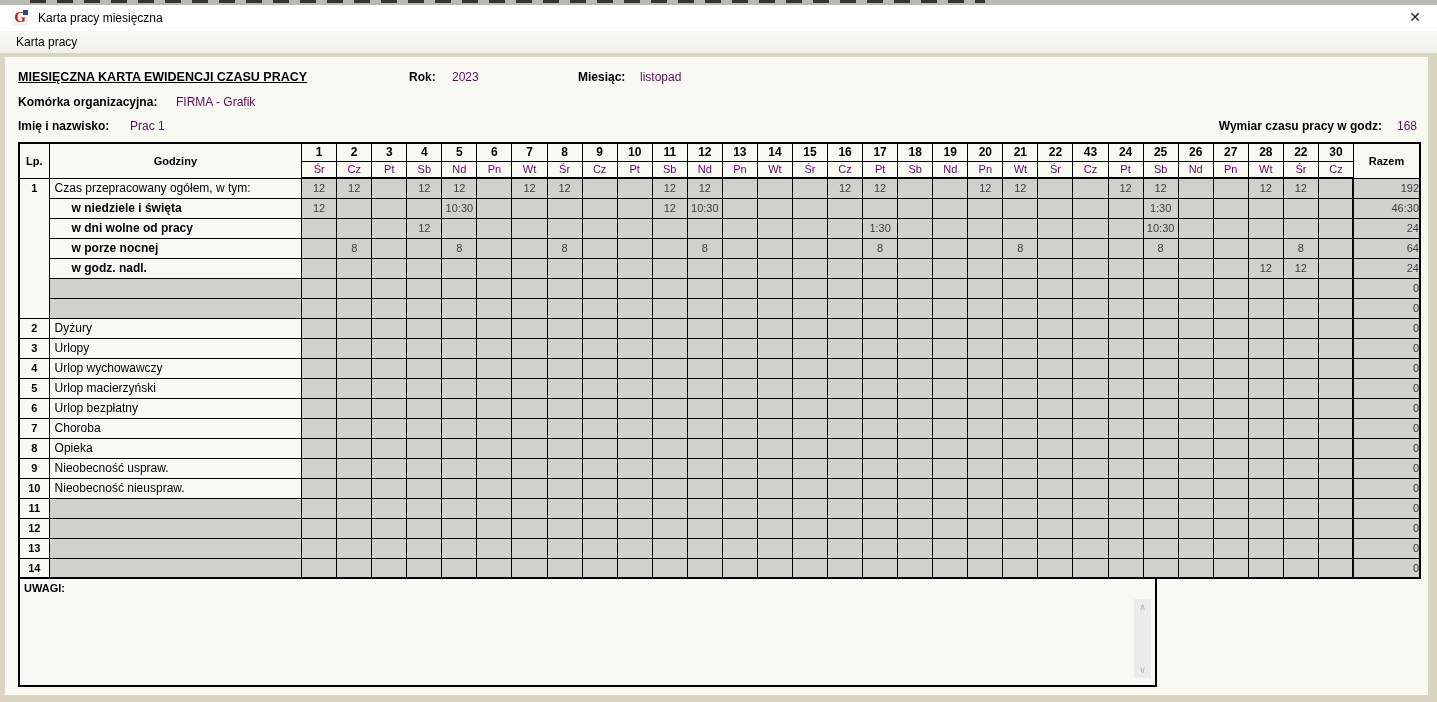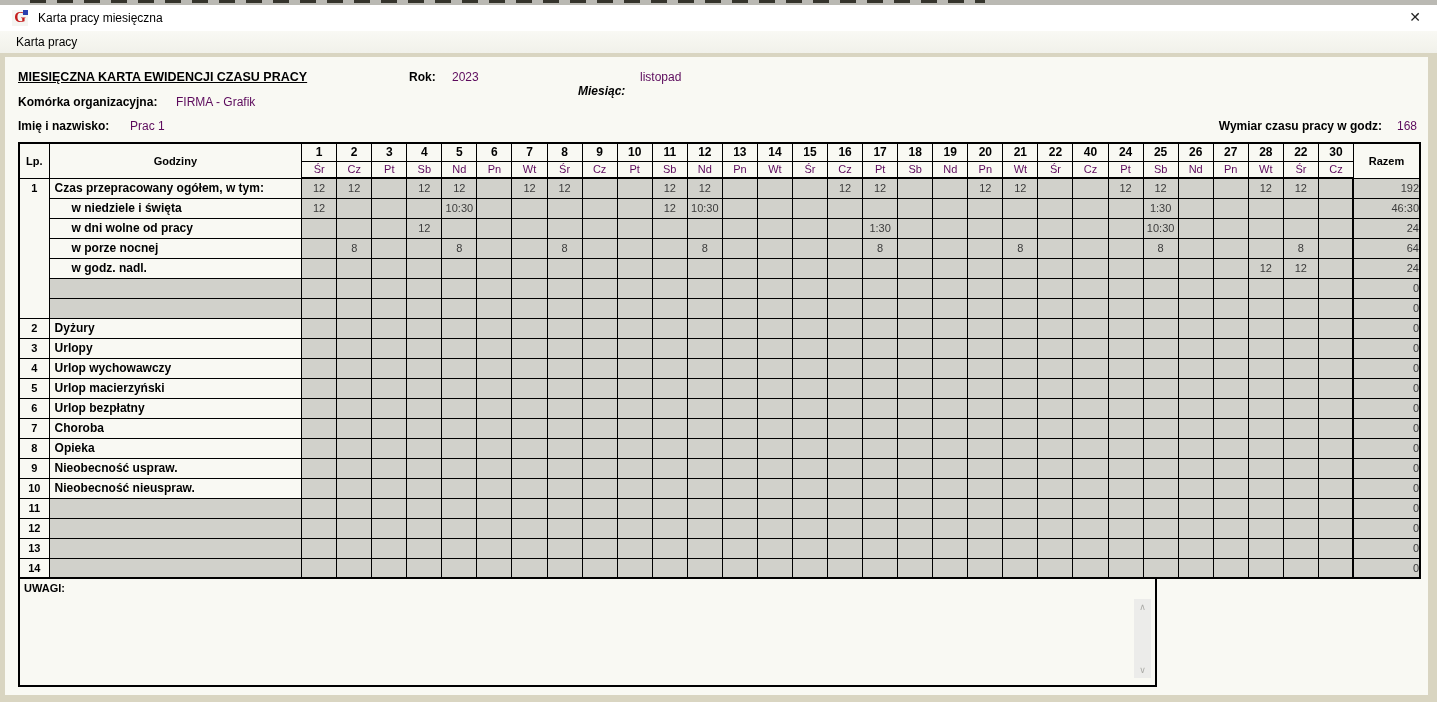--- a/index.html
+++ b/index.html
@@ -40,21 +40,21 @@
     box-sizing:border-box; height:20px; font-size:11px; }
   .grid thead th { background:transparent; }
   .lp-h, .label-h, .razem-h { font-size:12px; font-weight:bold; border-bottom:2px solid #000; text-align:center; }
   .razem-h { border-left:2px solid #000; }
   th.day-num { font-size:12px; font-weight:bold; text-align:center; height:18px; color:#000; }
   th.day-dow { font-size:11px; font-weight:normal; text-align:center; height:17px;
     color:var(--accent,#5c0a5c); border-bottom:2px solid #000; }
   td.lp { text-align:center; font-weight:bold; font-size:11px; }
   td.lp.span { vertical-align:top; padding-top:3px; }
   td.rowlabel { text-align:left; padding-left:5px; font-size:12px; color:#000; }
-  td.rowlabel.b { font-weight:bold; }
+  td.rowlabel.b { font-weight:normal; }
   td.rowlabel.ind { padding-left:22px;font-weight:bold; }
   td.rowlabel.gray { background:var(--gray,#d1d1cb); }
   td.day { background:var(--gray,#d1d1cb); text-align:center; color:#3b3b3b; }
   td.razem { background:var(--gray,#d1d1cb); text-align:right; color:#3b3b3b; border-left:2px solid #000; }
 
   .uwagi { position:relative; height:108px; border:2px solid #000; border-top:none;
     box-sizing:border-box; background:transparent; }
   .uwagi-label { position:absolute; left:4px; top:3px; font-size:11px; font-weight:bold; color:#000; }
   .vscroll { position:absolute; right:4px; top:20px; bottom:7px; width:17px; background:#ececе8;
     background:#ececе8; background-color:#ececе8; background-color:#ececE8; background-color:#ececc; background-color:#ececEA; }
@@ -85,21 +85,21 @@
   </div>
 
   <div class="divider"></div>
   <div class="frame-left"></div>
   <div class="frame-right"></div>
   <div class="frame-bottom"></div>
 
   <span class="doc-title">MIESIĘCZNA KARTA EWIDENCJI CZASU PRACY</span>
   <span class="h-label" style="left:409px; top:70px;">Rok:</span>
   <span class="h-value" style="left:452px; top:70px;">2023</span>
-  <span class="h-label" style="left:578px; top:84px;font-style:italic;">Miesiąc:</span>
+  <span class="h-label" style="left:578px; top:70px;">Miesiąc:</span>
   <span class="h-value" style="left:640px; top:70px;">listopad</span>
   <span class="h-label" style="left:18px; top:95px;">Komórka organizacyjna:</span>
   <span class="h-value" style="left:176px; top:95px;">FIRMA - Grafik</span>
   <span class="h-label" style="left:18px; top:119px;">Imię i nazwisko:</span>
   <span class="h-value" style="left:130px; top:119px;">Prac 1</span>
   <span class="h-label" style="right:55px; top:119px;">Wymiar czasu pracy w godz:</span>
   <span class="h-value" style="left:1397px; top:119px;">168</span>
 
   <div id="report">
     <table class="grid">
@@ -157,21 +157,21 @@
             <th class="day-num">13</th>
             <th class="day-num">14</th>
             <th class="day-num">15</th>
             <th class="day-num">16</th>
             <th class="day-num">17</th>
             <th class="day-num">18</th>
             <th class="day-num">19</th>
             <th class="day-num">20</th>
             <th class="day-num">21</th>
             <th class="day-num">22</th>
-            <th class="day-num">40</th>
+            <th class="day-num">43</th>
             <th class="day-num">24</th>
             <th class="day-num">25</th>
             <th class="day-num">26</th>
             <th class="day-num">27</th>
             <th class="day-num">28</th>
             <th class="day-num">22</th>
             <th class="day-num">30</th>
             <th class="razem-h" rowspan="2" id="razem-th">Razem</th>
         </tr>
         <tr id="hdr-row-2">

